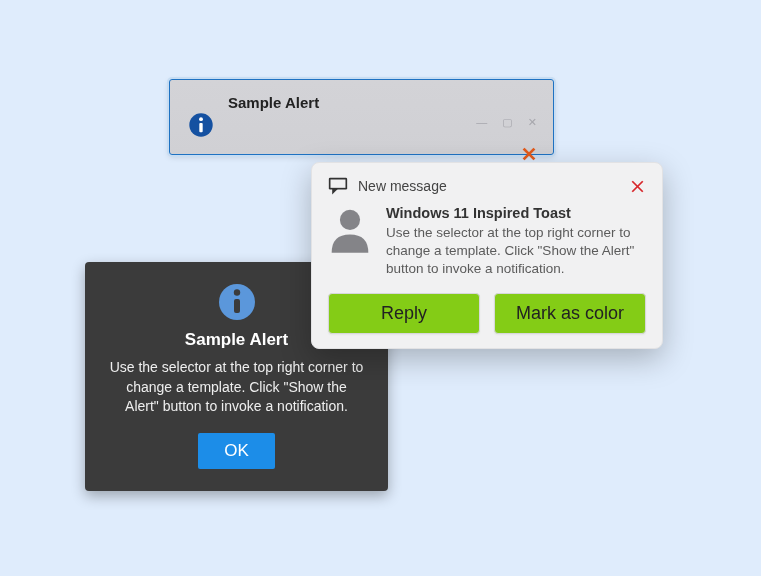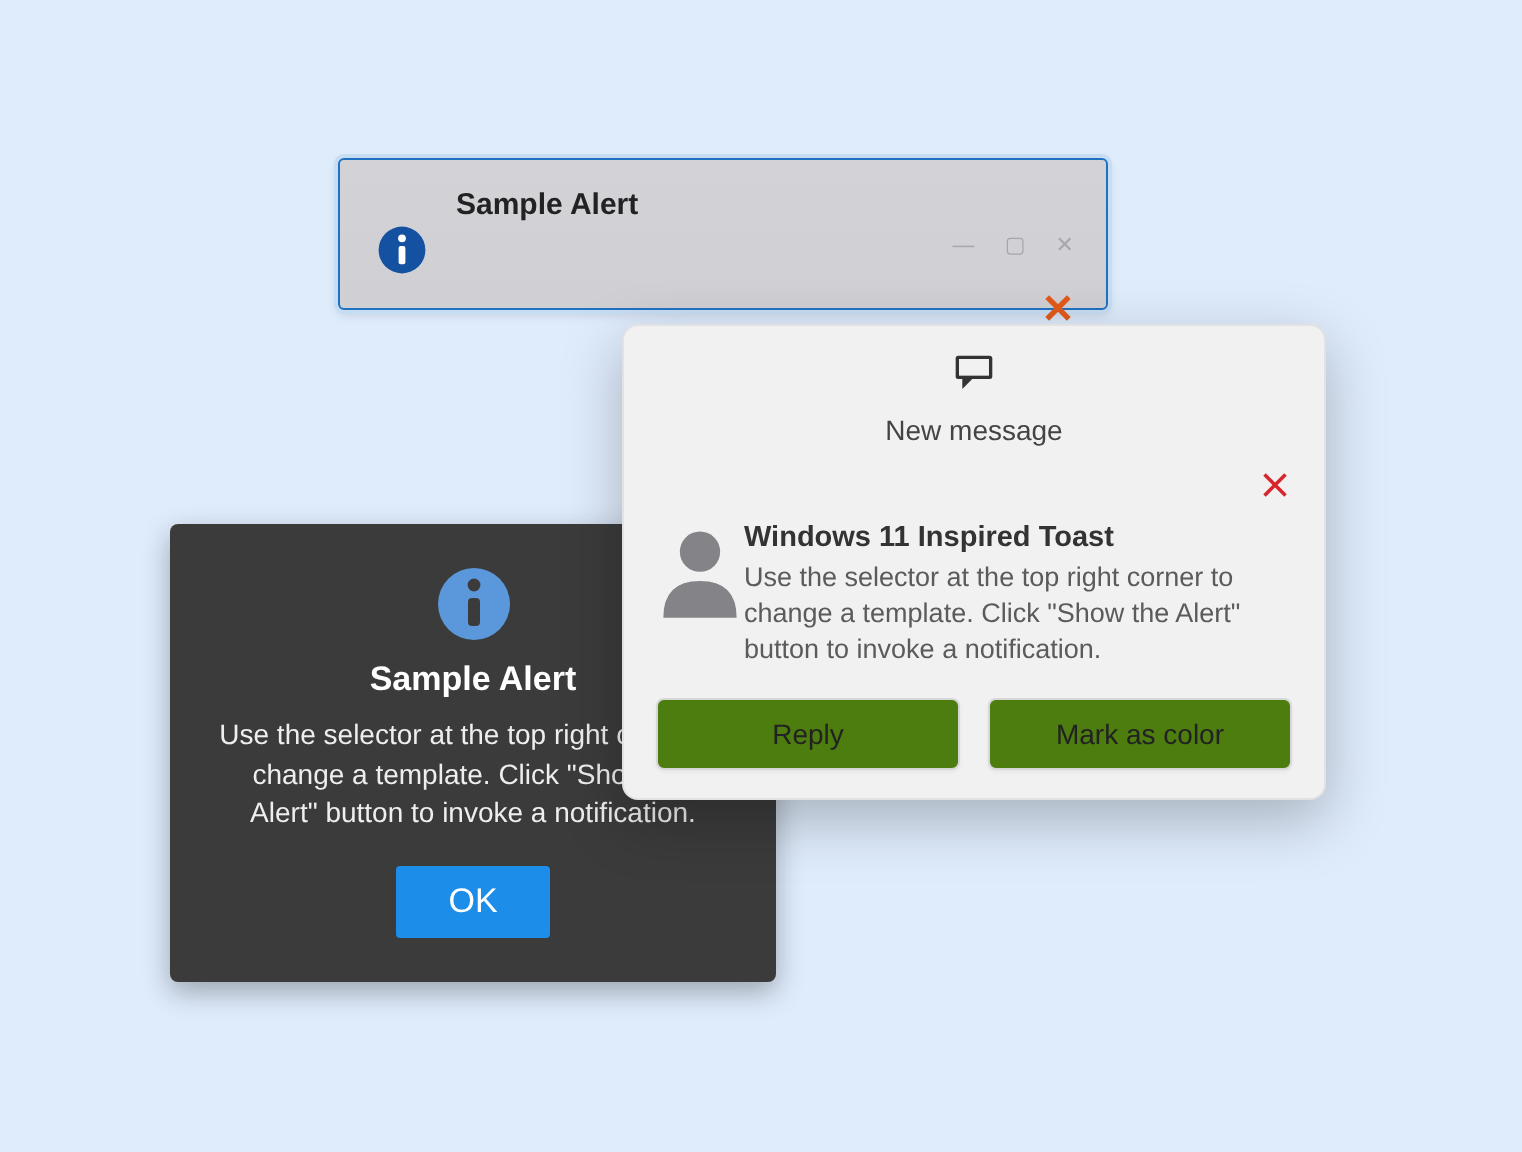--- a/index.html
+++ b/index.html
@@ -58,41 +58,40 @@
     width: 352px;
     background: #f1f1f2;
     border-radius: 8px;
     box-shadow: 0 10px 30px rgba(0,0,0,0.25);
     border: 1px solid #e2e2e4;
     padding: 14px 16px 14px 16px;
   }
   .alert2 .head {
     display:flex; align-items:center; gap:10px;
     margin-bottom: 10px;
-    flex-direction: column;
   }
   .alert2 .chat-icon { width:20px; height:18px; flex:0 0 20px; }
   .alert2 .head-title { font-size:14px; color:#444; }
   .alert2 .close2 {
     margin-left:auto; cursor:pointer;
     width:18px;height:18px; display:flex;align-items:center;justify-content:center;
   }
   .alert2 .close2 svg{ stroke:#d7262b; stroke-width:2.3; }
-  .alert2 .body { display:flex; gap:0; margin-bottom:14px; }
+  .alert2 .body { display:flex; gap:14px; margin-bottom:14px; }
   .alert2 .person-icon { width:44px; flex:0 0 44px; margin-top:2px;}
   .alert2 .body h4 { font-size:14.5px; font-weight:600; color:#333; margin-bottom:3px;}
   .alert2 .body p { font-size:13.5px; line-height:1.35; color:#5b5b5b; }
   .alert2 .actions { display:flex; gap:14px; }
   .alert2 .actions button {
     flex:1;
-    background:#4d7c0f;
+    background:#84cc16;
     border:1px solid #d7d7da;
     border-radius:4px;
     padding:9px 0;
-    font-size:14px;
+    font-size:18px;
     color:#222;
     cursor:pointer;
     box-shadow: 0 1px 2px rgba(0,0,0,0.05);
   }
 
   
   .alert3 {
     position:absolute;
     left: 85px;
     top: 262px;

